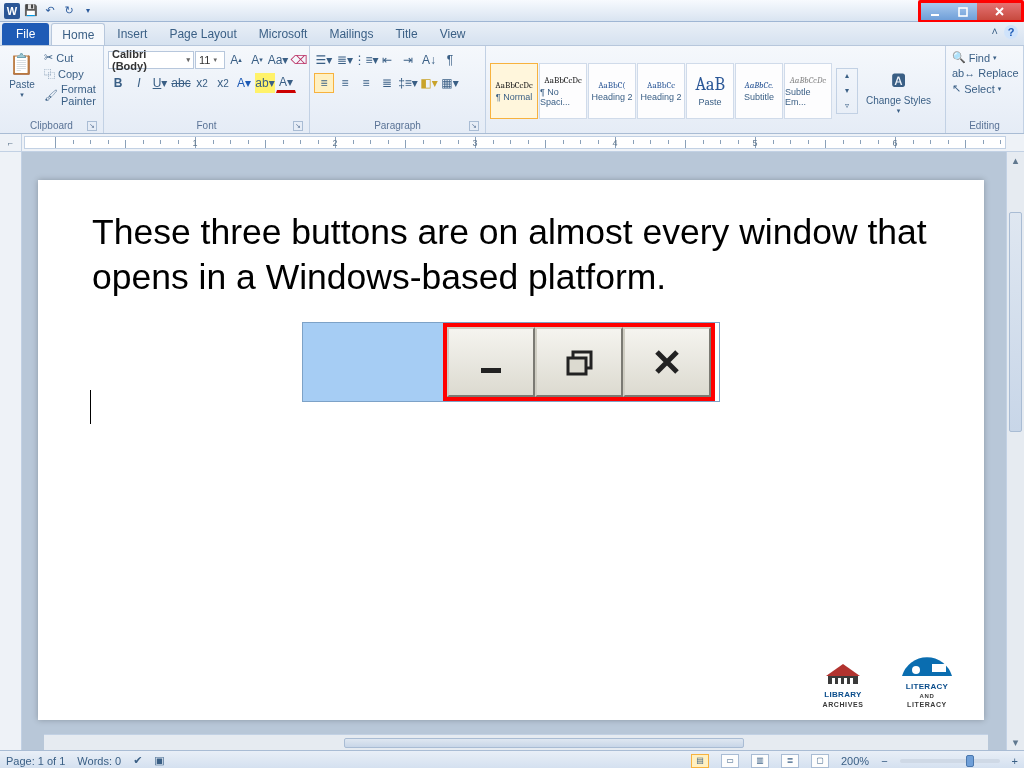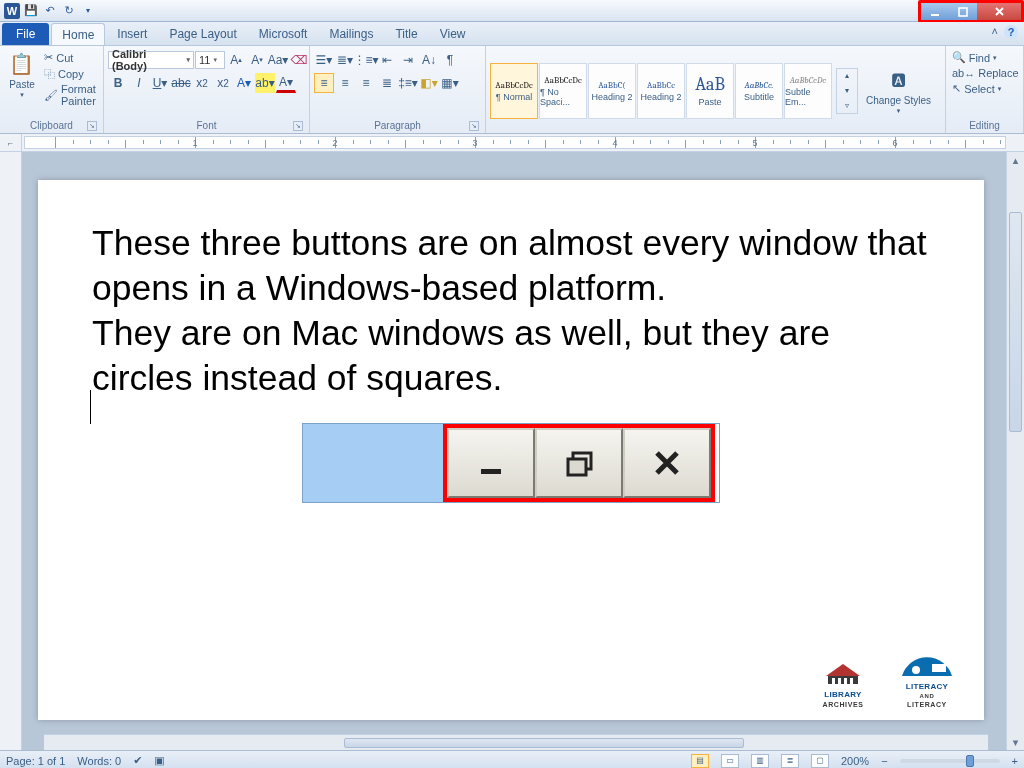--- a/index.html
+++ b/index.html
@@ -43,21 +43,21 @@
   .hruler { flex: 1; position: relative; background: #fff; margin: 2px 18px 2px 2px; border: 1px solid #c2d1e4; overflow: hidden; }
   .hruler .tick { position: absolute; top: 0; width: 1px; height: 100%; background: #8aa0b8; }
   .hruler .num { position: absolute; top: 1px; font-size: 9px; color: #60788f; transform: translateX(-50%); }
   
   .docwrap { position: relative; height: 598px; background: #b8c7d8; display: flex; }
   .vruler { width: 22px; background: #eef2f7; border-right: 1px solid #c2d1e4; }
   .scroll-v { width: 18px; background: #e6ebf1; border-left: 1px solid #c2d1e4; position: relative; }
   .scroll-v .thumb { position: absolute; left: 2px; right: 2px; top: 60px; height: 220px; background: linear-gradient(#dfe7f1, #c8d6e8); border: 1px solid #a9bcd4; border-radius: 2px; }
   .scroll-v .arrow { position: absolute; left: 0; right: 0; height: 16px; display:flex; align-items:center; justify-content:center; color:#60788f; }
   .page-region { flex: 1; position: relative; overflow: hidden; }
-  .page { position: absolute; left: 16px; top: 28px; width: 946px; height: 540px; background: #fff; box-shadow: 0 0 6px rgba(0,0,0,.25); padding: 41px 54px; }
+  .page { position: absolute; left: 16px; top: 28px; width: 946px; height: 540px; background: #fff; box-shadow: 0 0 6px rgba(0,0,0,.25); padding: 30px 54px; }
   .cursor { position: absolute; left: 52px; top: 210px; width: 1px; height: 34px; background: #000; }
   .doc-text { font-family: Arial, Helvetica, sans-serif; font-size: 35.5px; line-height: 1.27; color: #000; }
   .figure { margin: 22px auto 0; width: 418px; display: flex; border: 1px solid #7da2c7; }
   .figure .bluepad { width: 140px; background: #a6cdf4; }
   .figure .btnset { display: flex; border: 4px solid #f00; }
   .figure .oldbtn { width: 88px; height: 70px; background: linear-gradient(#f5f4ef, #dcdad0); border: 2px outset #cfcdc2; display: flex; align-items: center; justify-content: center; color: #333; }
   .logos { position: absolute; right: 28px; bottom: 12px; display: flex; gap: 34px; align-items: flex-end; }
   .logo { display: flex; flex-direction: column; align-items: center; gap: 2px; font-size: 8px; color: #0a4d8c; font-weight: 600; letter-spacing: .3px; }
   .logo .subt { font-size: 7px; color: #3a3a3a; letter-spacing: .6px; }
   
@@ -337,21 +337,20 @@
     </div>
 </div>
 
 <div class="docwrap">
   <div class="vruler"></div>
 
   <div class="page-region">
     <div class="page">
       <div class="cursor"></div>
       <div class="doc-text">These three buttons are on almost every window that opens in a Windows-based platform.</div>
-      <div class="doc-text">They are on Mac windows as well, but they are circles instead of squares.</div>
 
       <div class="figure">
         <div class="bluepad"></div>
         <div class="btnset">
           <div class="oldbtn">
               <svg width="36" height="36">
                 <rect x="8" y="24" width="20" height="5" fill="#222"></rect>
               </svg>
             </div>
           <div class="oldbtn">

